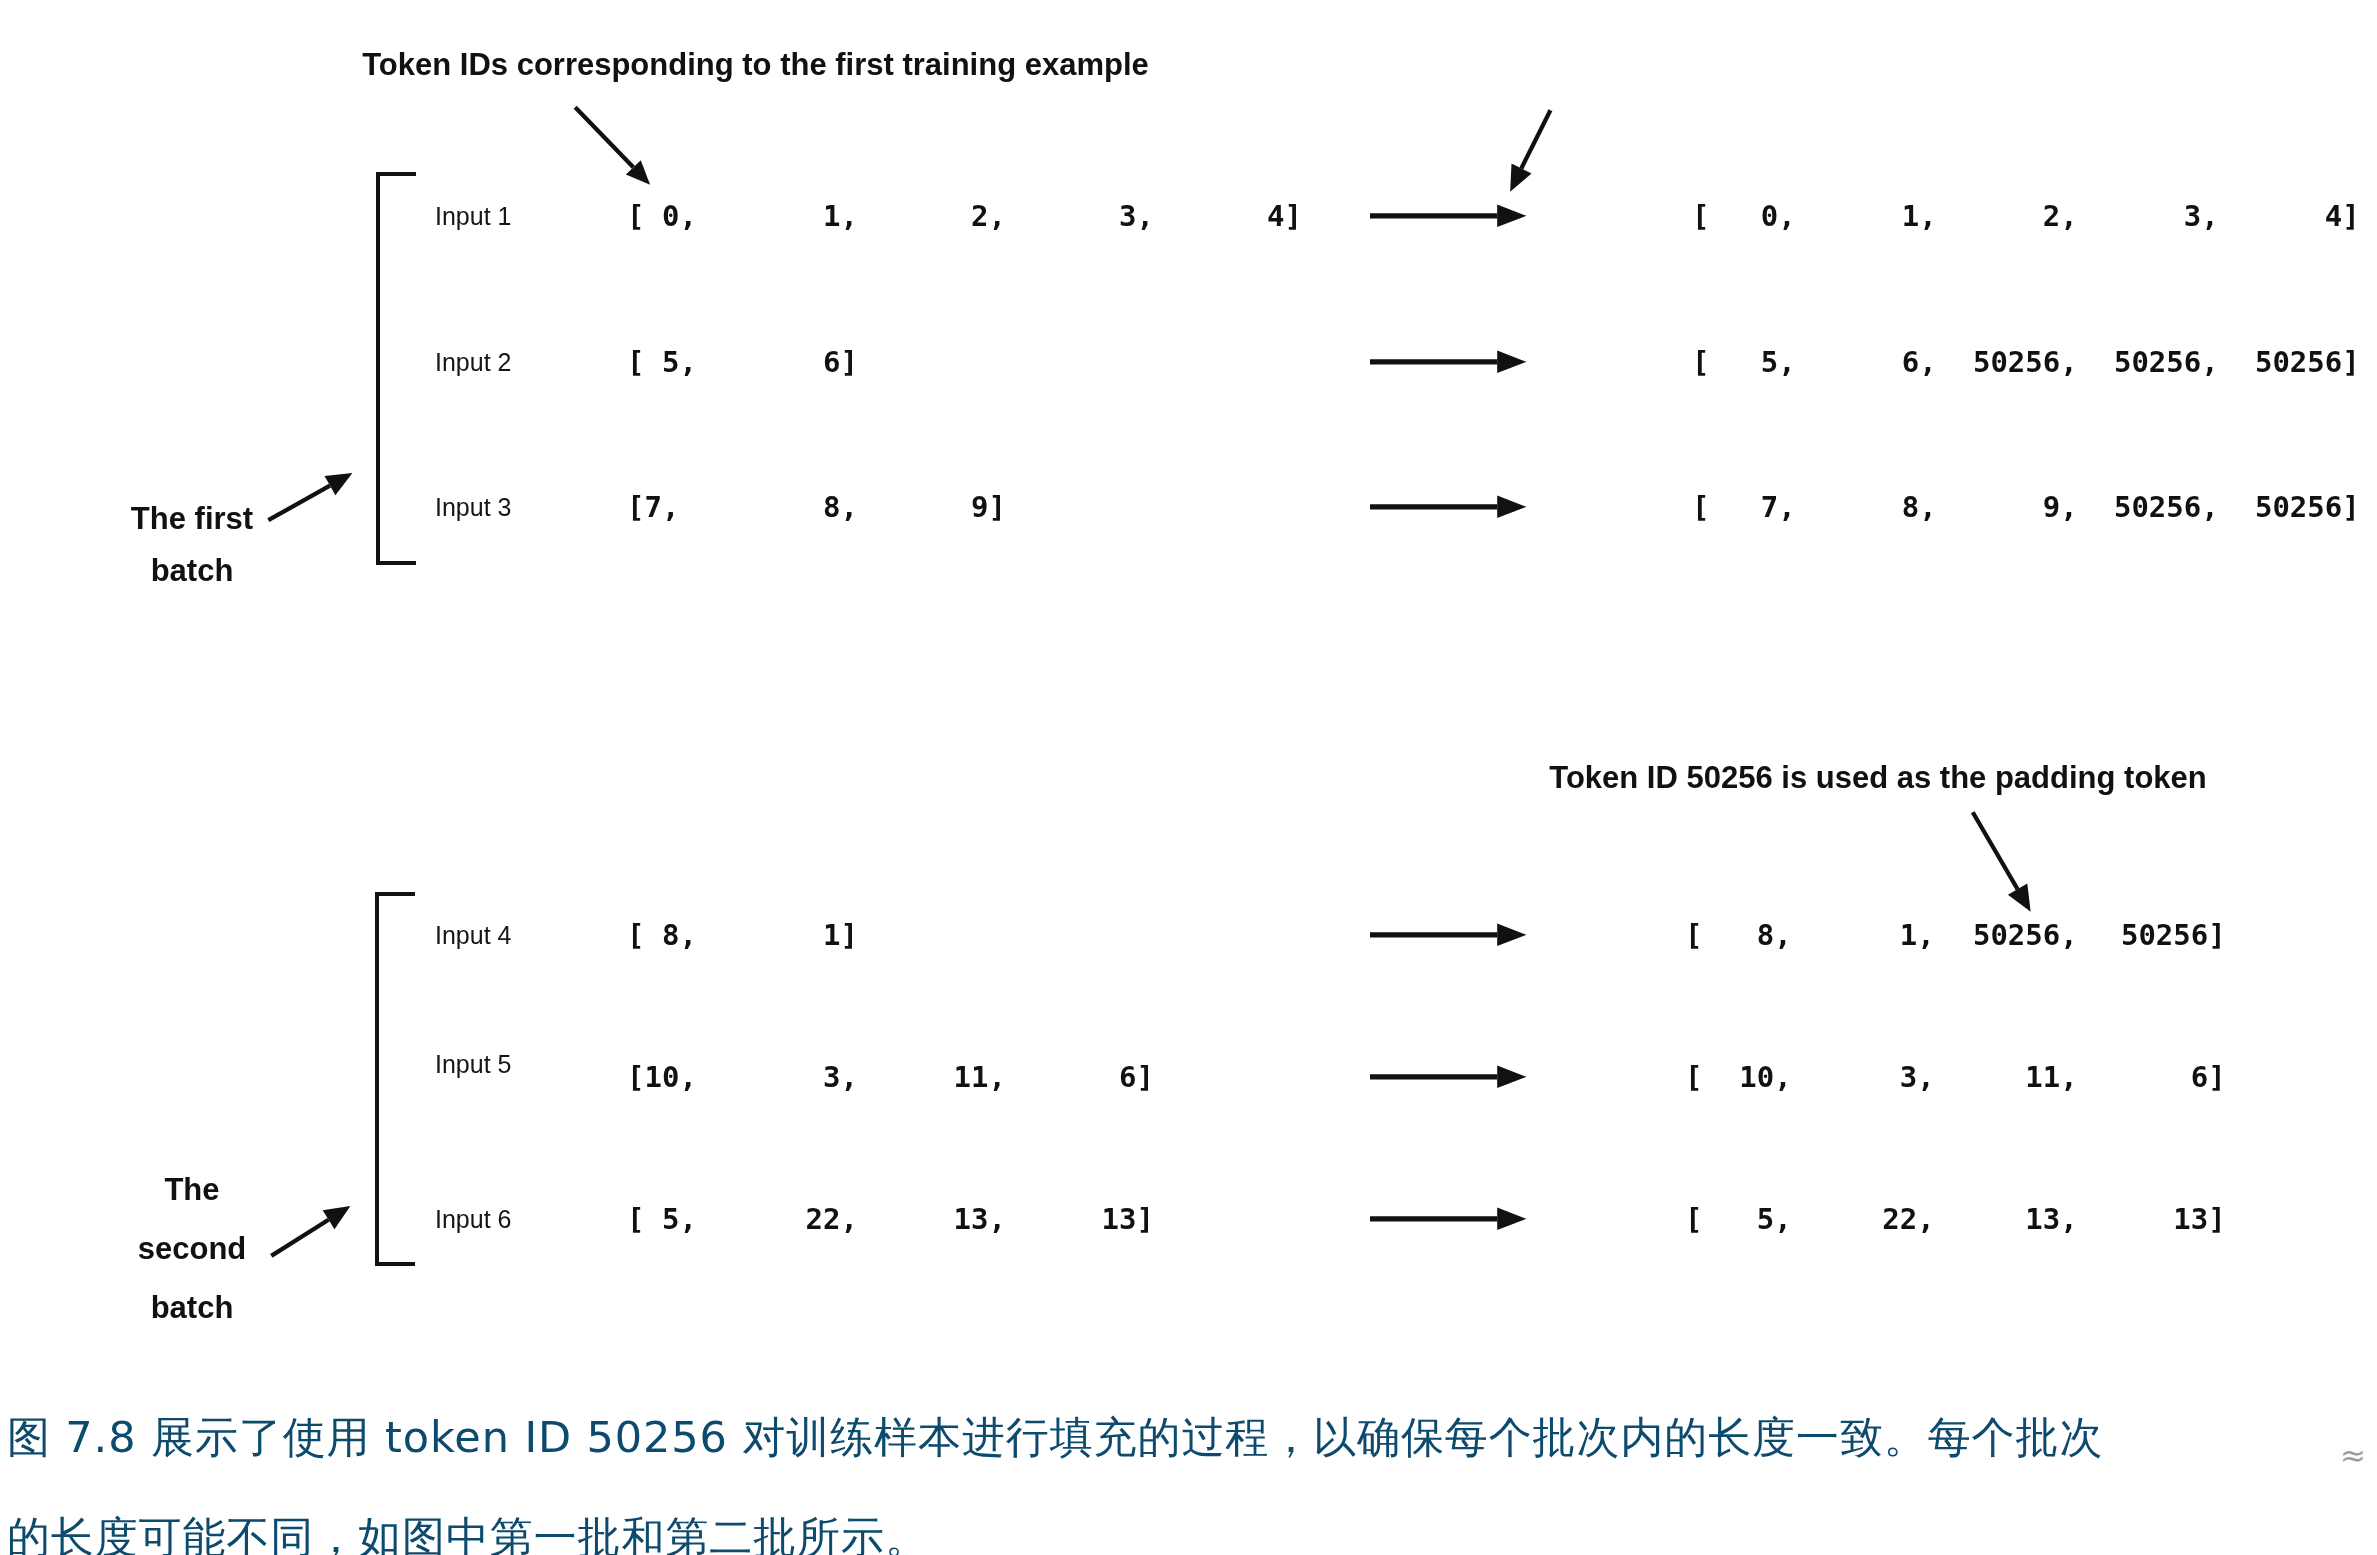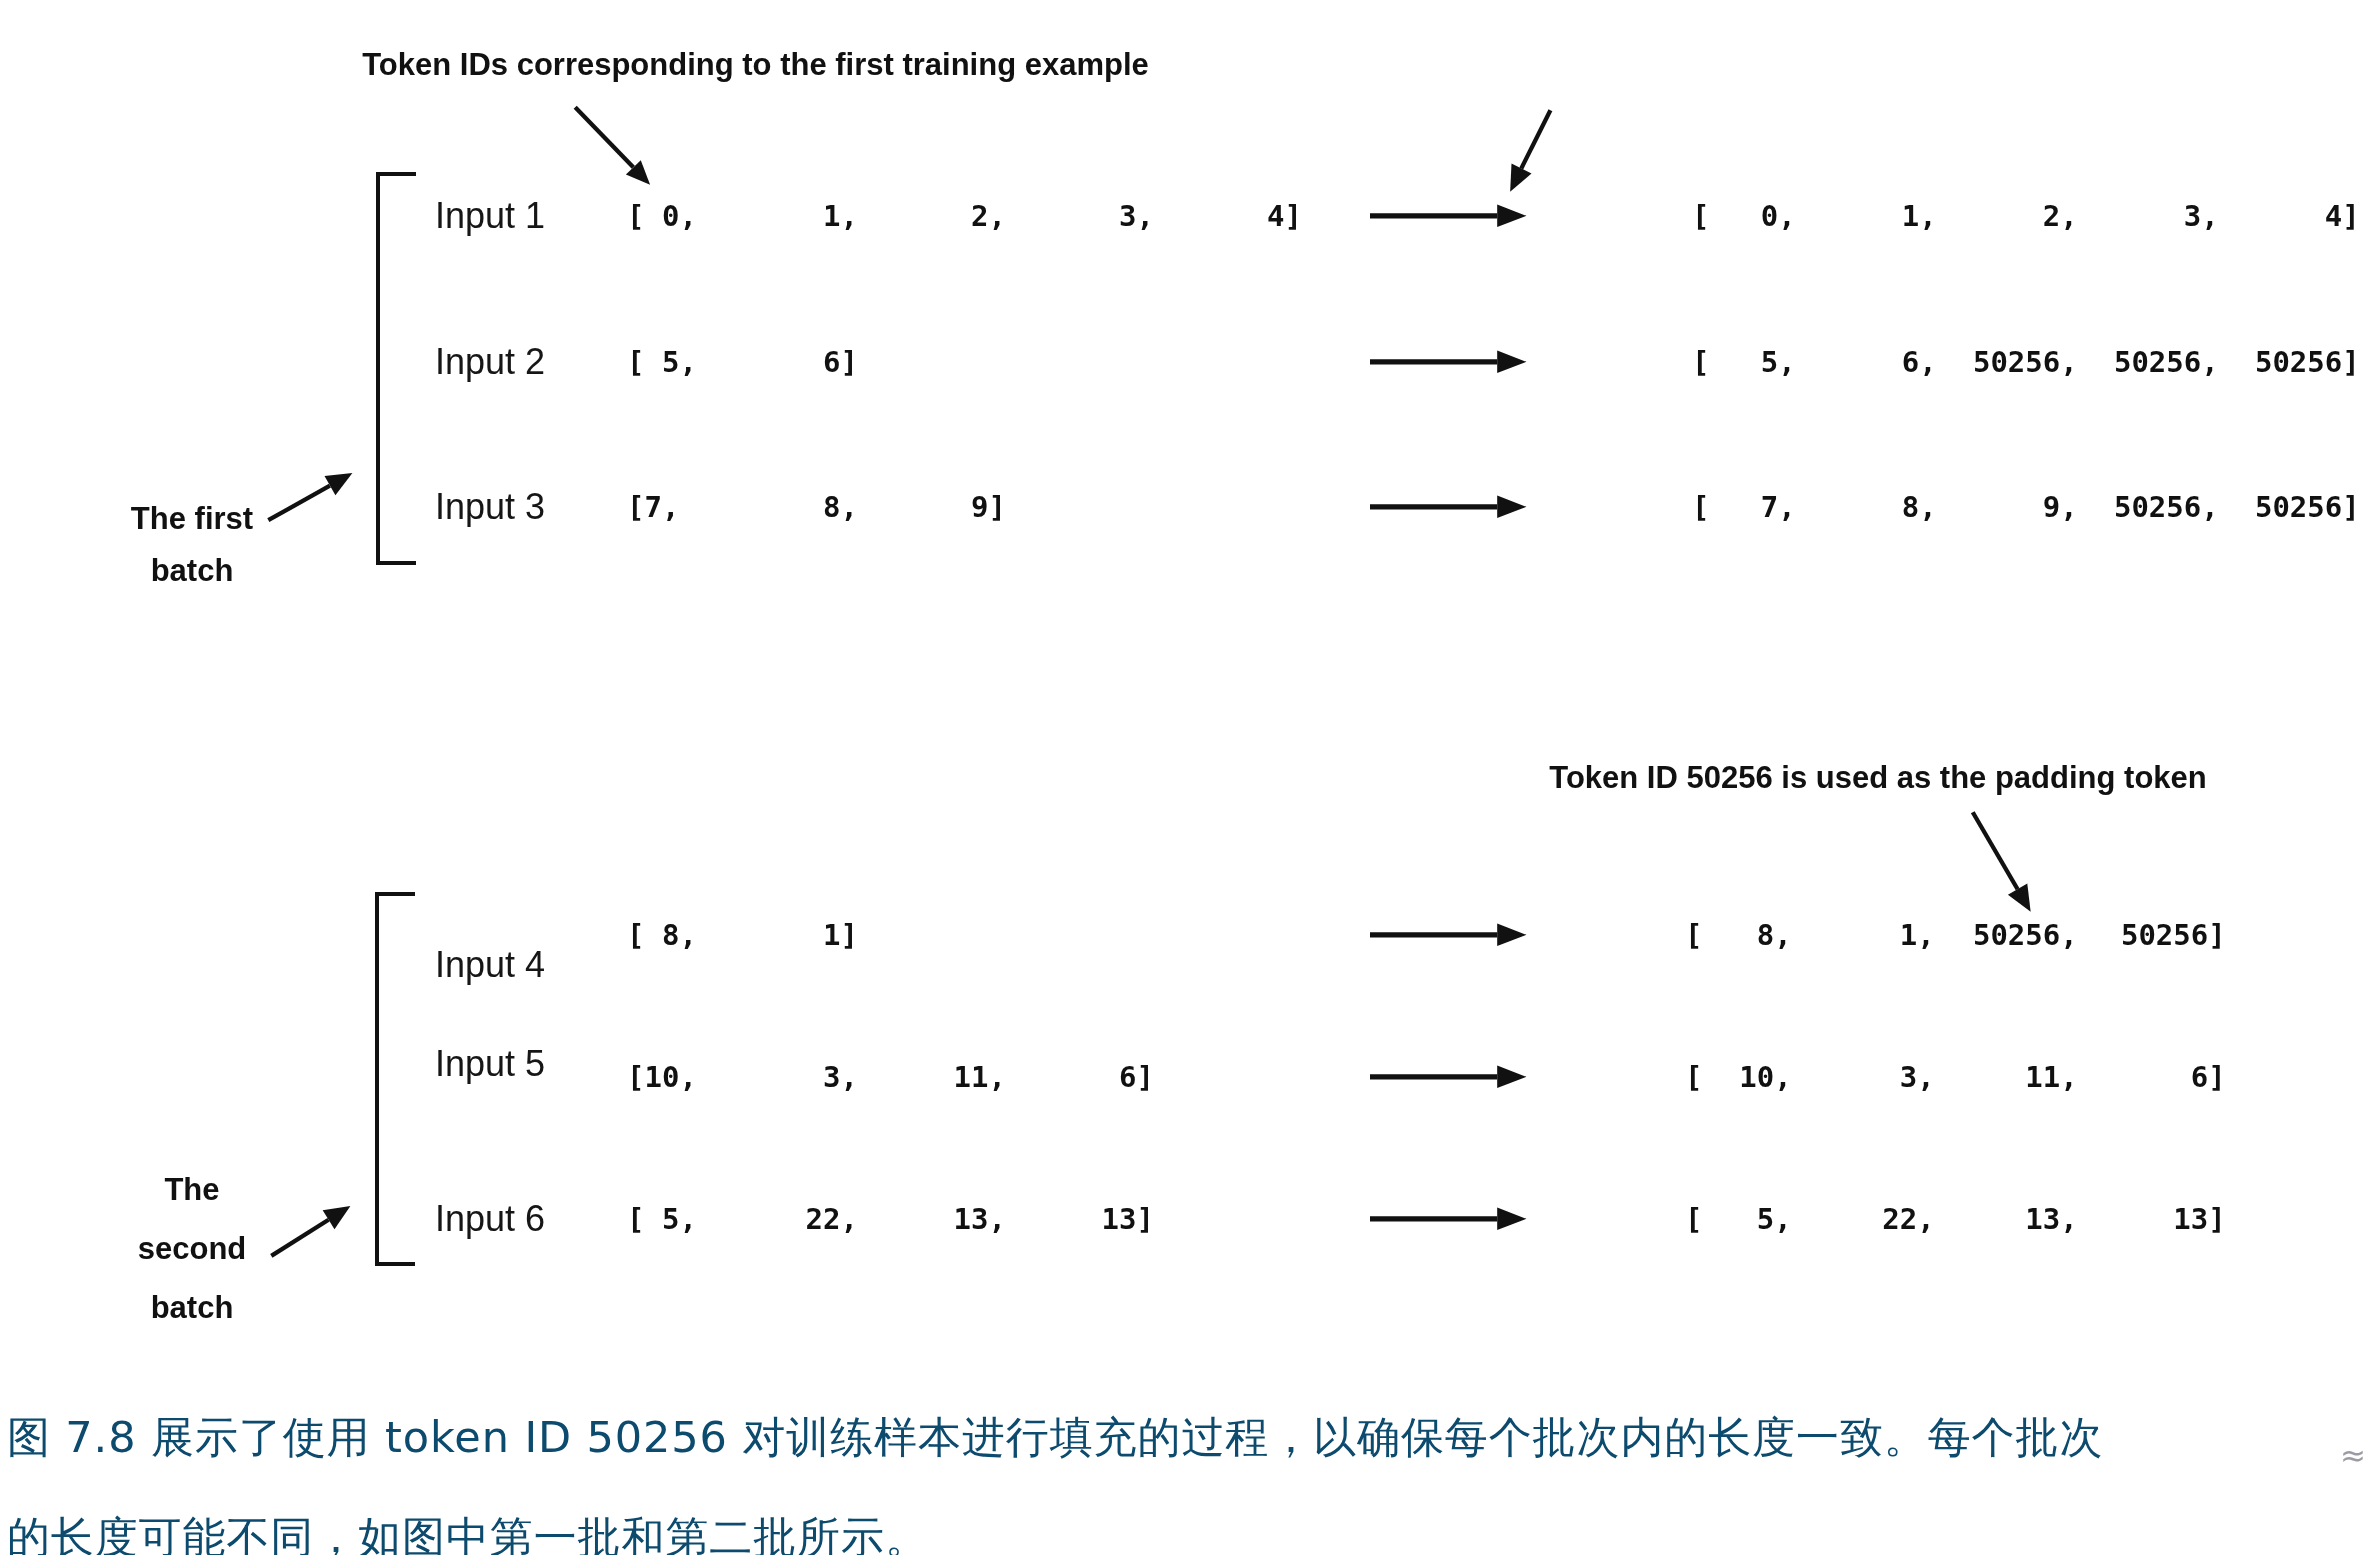--- a/index.html
+++ b/index.html
@@ -1,20 +1,20 @@
 <!DOCTYPE html>
 <html style="font-size:13.8px"><head>
 <meta charset="utf-8">
 <style>
   html,body{margin:0;padding:0;background:#ffffff;}
   #stage{position:relative;width:2377px;height:1556px;background:#ffffff;overflow:hidden;
          font-family:"Liberation Sans",sans-serif;color:#111111;border-radius:6px;}
   .ann{position:absolute;font-weight:700;font-size:31px;text-align:center;white-space:nowrap;color:#111111;}
   .batch-label{position:absolute;font-weight:700;font-size:31px;text-align:center;color:#111111;}
-  .ilabel{position:absolute;height:52px;display:flex;align-items:center;font-size:36px;color:#161616;}
+  .ilabel{position:absolute;height:52px;display:flex;align-items:center;font-size:25px;color:#161616;}
   .larr,.rarr{position:absolute;height:52px;display:flex;align-items:center;
               font-family:"DejaVu Sans Mono",monospace;font-weight:700;font-size:29px;white-space:pre;color:#111111;}
   .larr{left:627px;}
   .r13{left:1692px;}
   .r46{left:1685px;}
   .lc0{display:inline-block;width:83px;text-align:left;}
   .lc{display:inline-block;width:148px;text-align:right;}
   .rb{display:inline-block;width:20.7px;text-align:left;}
   .rc1{display:inline-block;width:83px;text-align:right;}
   .rc{display:inline-block;width:141px;text-align:right;}
@@ -142,21 +142,21 @@
   </div>
   <div class="rarr r13" style="top:481px;">
     <span class="rb">[</span>
     <span class="rc1">7,</span>
     <span class="rc">8,</span>
     <span class="rc">9,</span>
     <span class="rc">50256,</span>
     <span class="rc">50256]</span>
   </div>
 
-  <div class="ilabel" style="left:435px;top:909px;margin-top:30px;">Input 4</div>
+  <div class="ilabel" style="left:435px;top:909px;">Input 4</div>
   <div class="larr" style="top:909px;">
     <span class="lc0">[ 8,</span>
     <span class="lc">1]</span>
   </div>
   <div class="rarr r46" style="top:909px;">
     <span class="rb">[</span>
     <span class="rc1b">8,</span>
     <span class="rcb">1,</span>
     <span class="rcb">50256,</span>
     <span class="rcb2">50256]</span>

